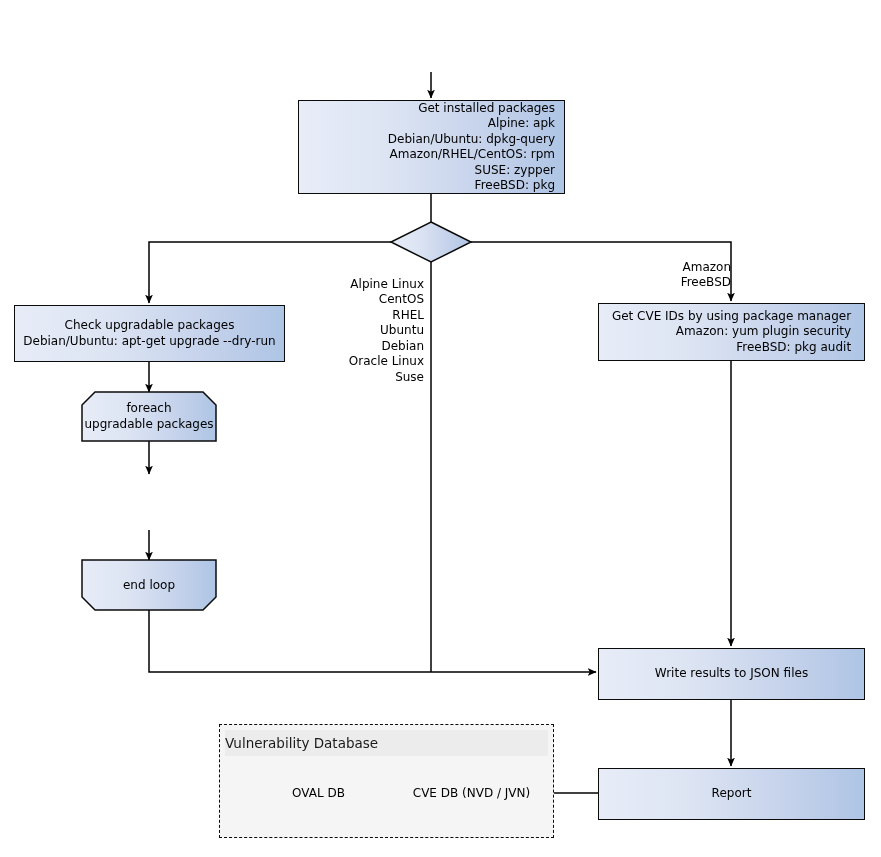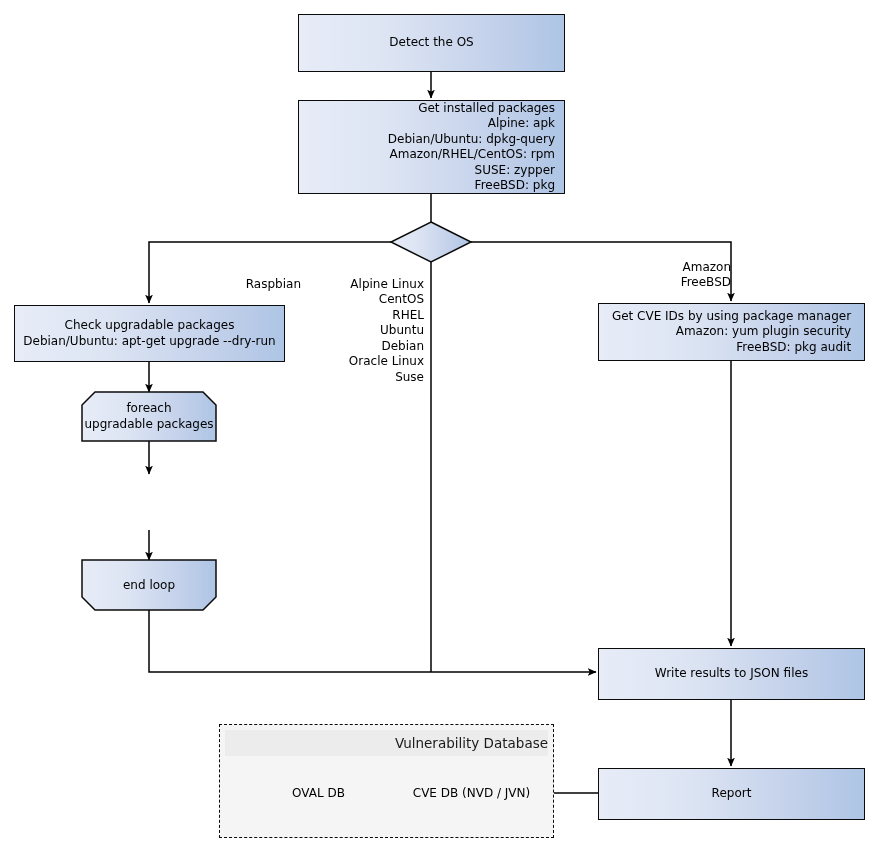--- a/index.html
+++ b/index.html
@@ -78,21 +78,21 @@
     box-sizing: border-box;
     border: 1.6px dashed #0b0b0b;
     background: #f5f5f5;
   }
   .group-head {
     position: absolute;
     box-sizing: border-box;
     background: #ececec;
     display: flex;
     align-items: center;
-    justify-content: flex-end;
+    justify-content: flex-start;
     font-size: 13.5px;
     color: #1a1a1a;
     overflow: visible;
     white-space: nowrap;
   }
 </style>
 </head>
 <body>
 
 <div id="canvas">
@@ -161,23 +161,20 @@
       <path d="M234,778 L234,810 A70.5,13 0 0 0 375,810 L375,778 Z" fill="url(#cylGrad)" stroke="#0b0b0b" stroke-width="1.5"></path>
       <ellipse cx="304.5" cy="778" rx="70.5" ry="13" fill="url(#cylTopGrad)" stroke="#0b0b0b" stroke-width="1.5"></ellipse>
     </g>
 
     <g>
       <path d="M401,778 L401,810 A70.5,13 0 0 0 542,810 L542,778 Z" fill="url(#cylGrad)" stroke="#0b0b0b" stroke-width="1.5"></path>
       <ellipse cx="471.5" cy="778" rx="70.5" ry="13" fill="url(#cylTopGrad)" stroke="#0b0b0b" stroke-width="1.5"></ellipse>
     </g>
   </svg>
 
-  <div class="node node-box txt-center" style="left:298px; top:14px; width:267px; height:58px;">
-    <span>Detect the OS</span>
-  </div>
 
   <div class="node node-box txt-right" style="left:298px; top:100px; width:267px; height:94px;">
     <span>Get installed packages
 Alpine: apk
 Debian/Ubuntu: dpkg-query
 Amazon/RHEL/CentOS: rpm
 SUSE: zypper
 FreeBSD: pkg</span>
   </div>
 
@@ -216,23 +213,20 @@
   </div>
 
   <div class="shape-text" style="left:248px; top:765px; width:141px; height:58px;">
     <span>OVAL DB</span>
   </div>
 
   <div class="shape-text" style="left:401px; top:765px; width:141px; height:58px;">
     <span>CVE DB (NVD / JVN)</span>
   </div>
 
-  <div class="label-free align-center" style="left:151px; top:261px; width:150px;">
-    <span>Raspbian</span>
-  </div>
 
   <div class="label-free align-right" style="left:280px; top:261px; width:144px;">
     <span>Alpine Linux
 CentOS
 RHEL
 Ubuntu
 Debian
 Oracle Linux
 Suse</span>
   </div>

